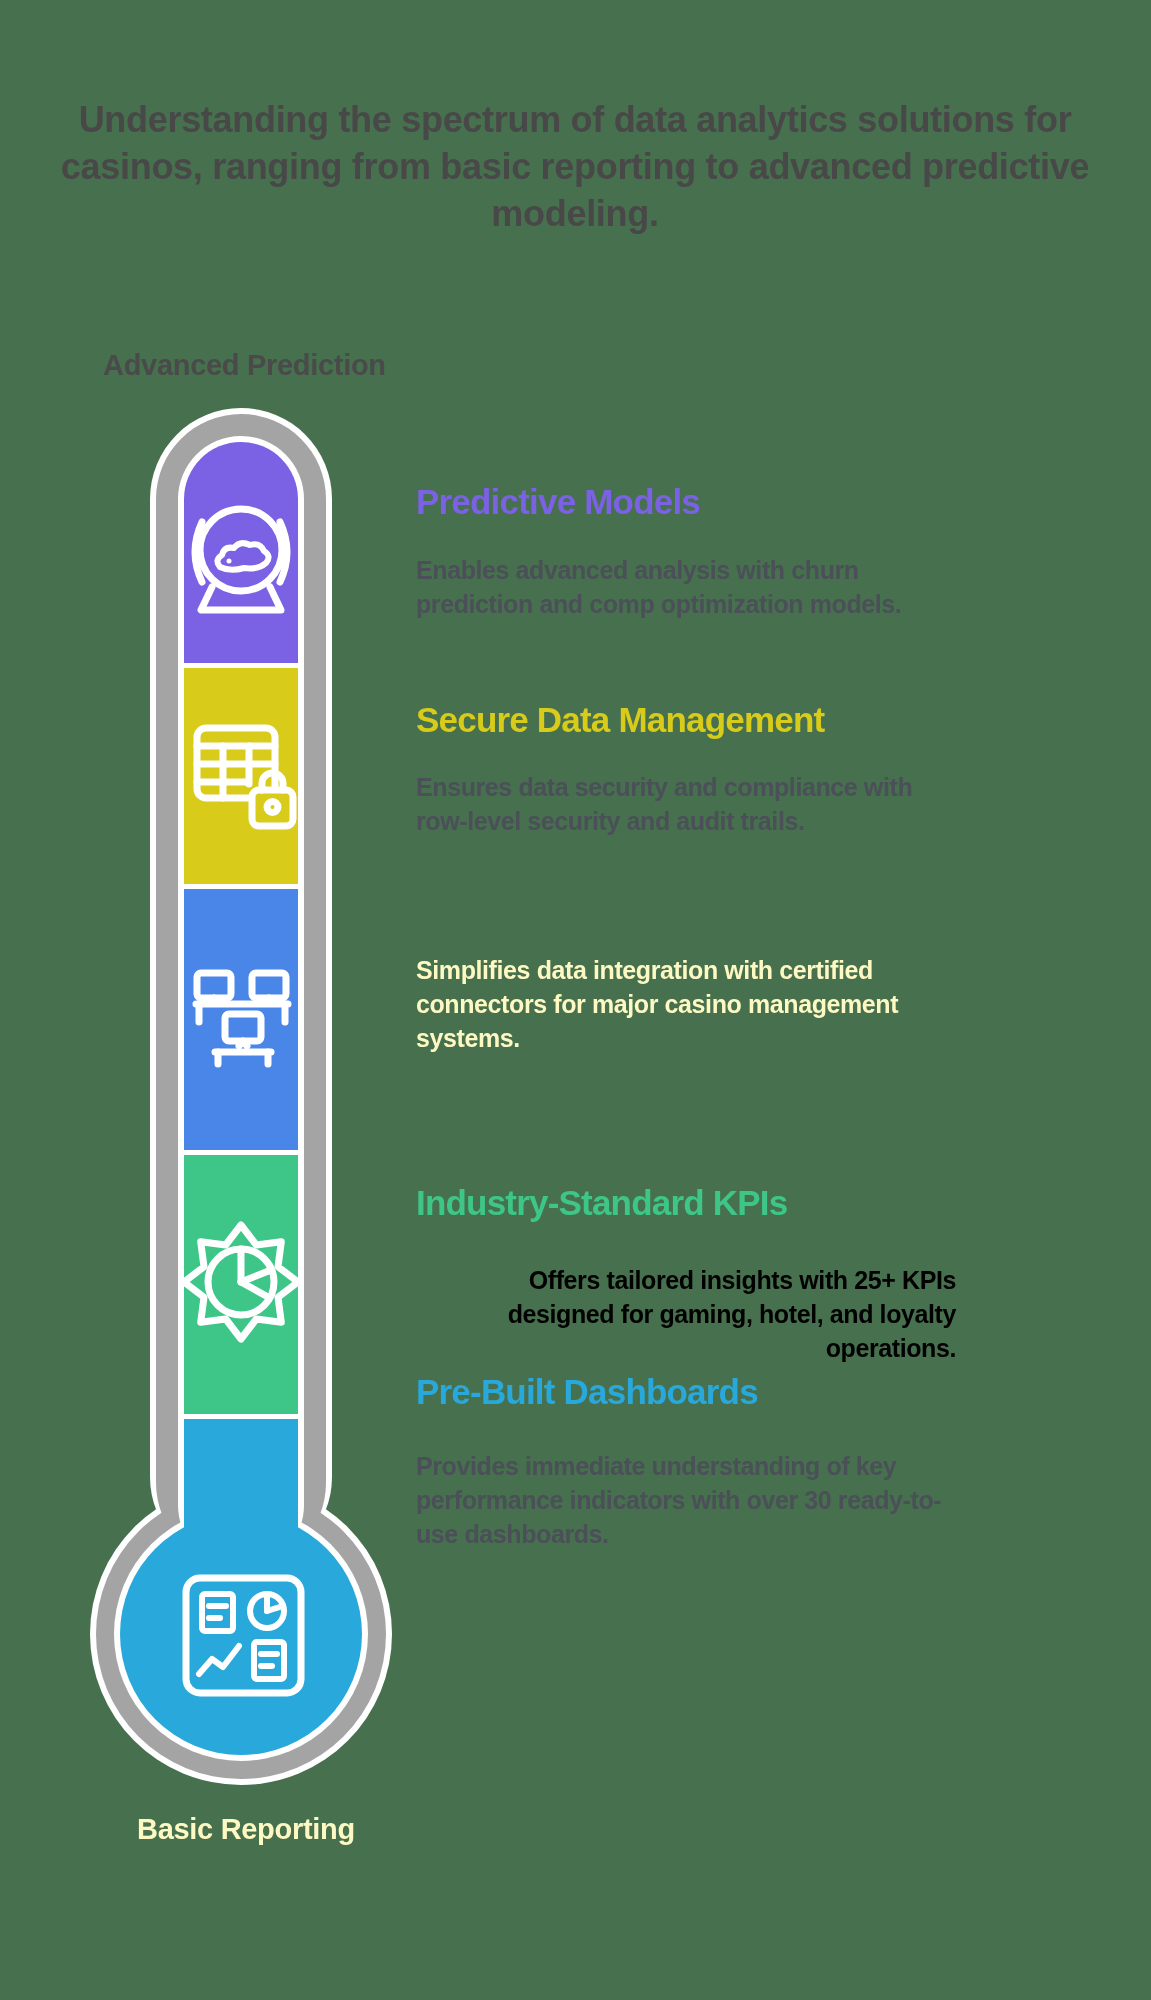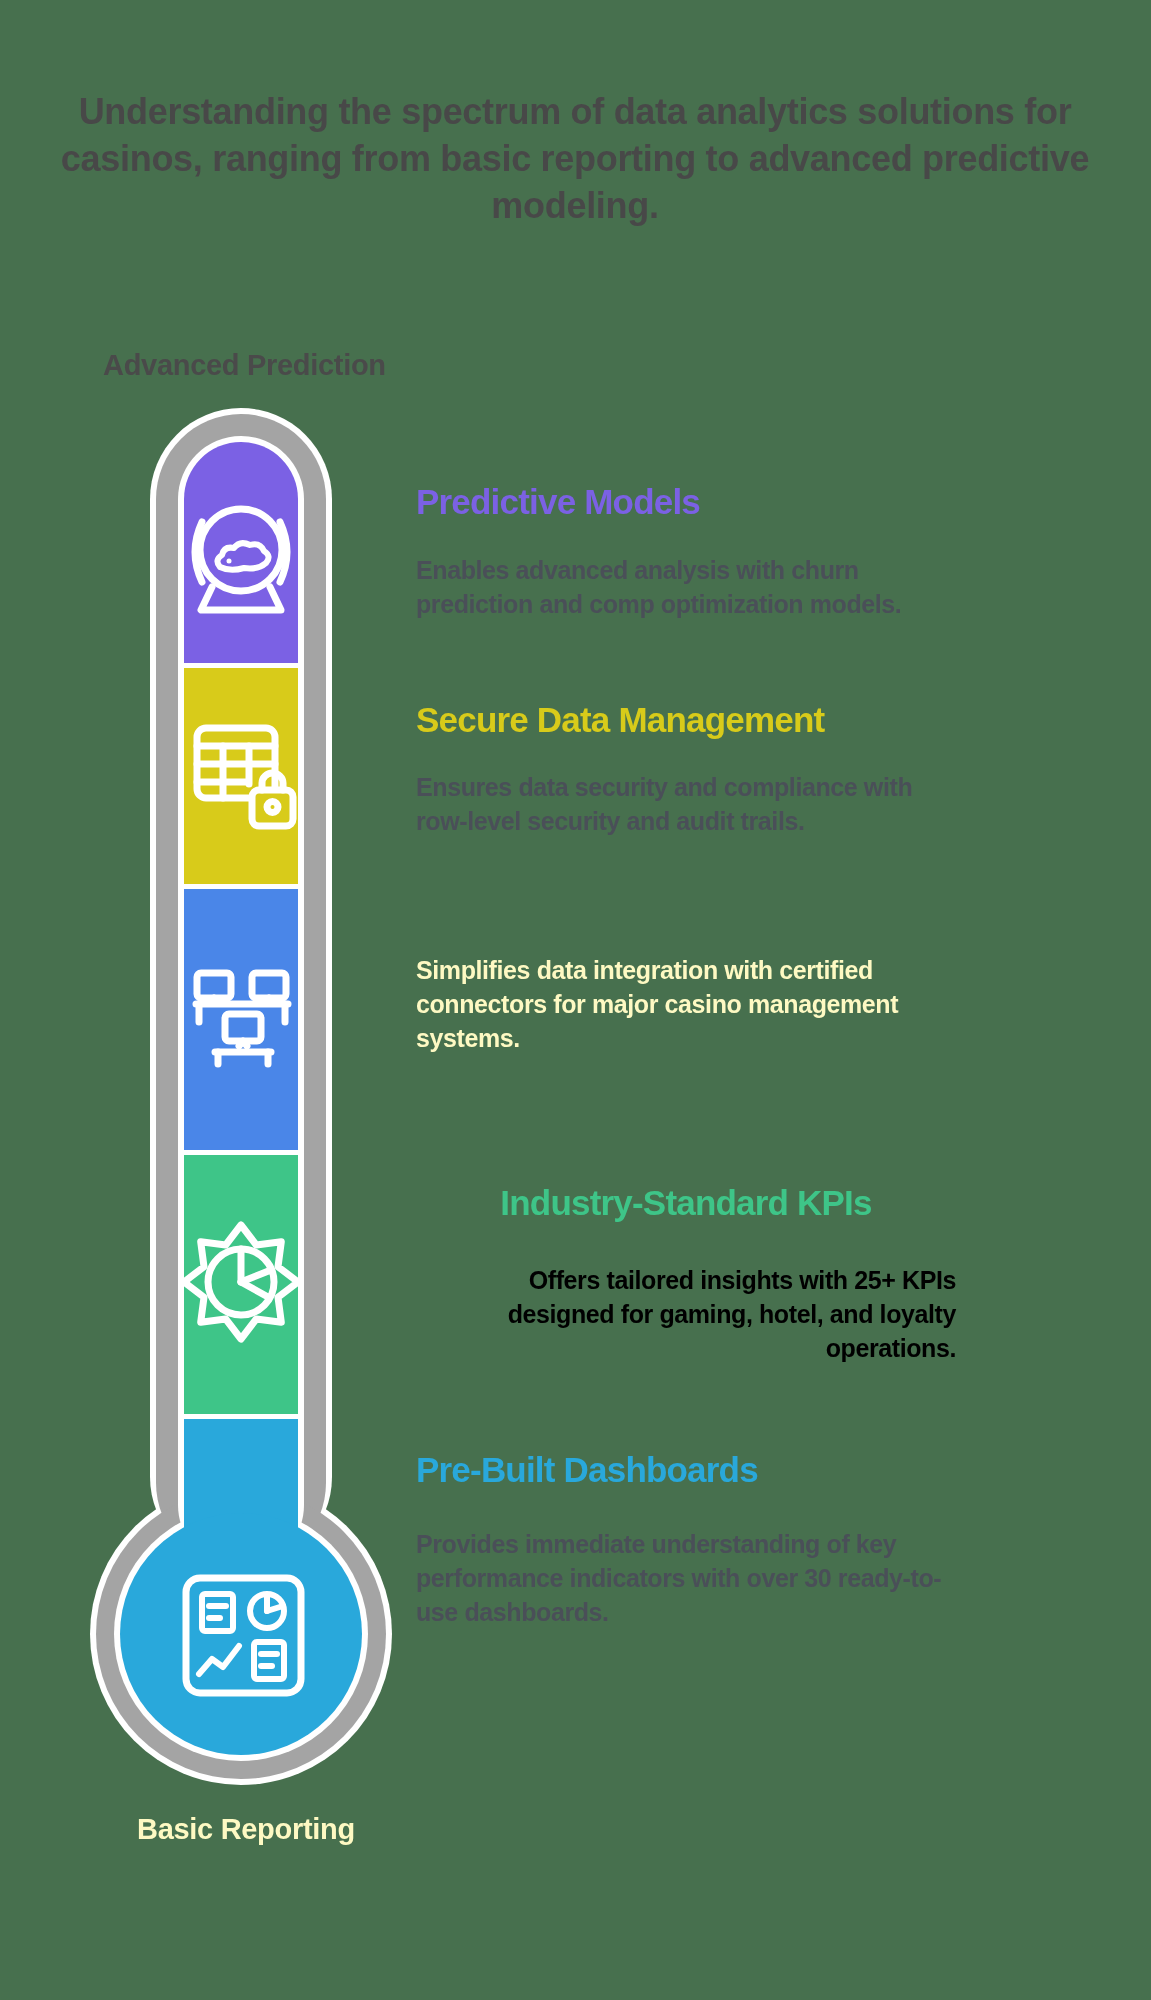--- a/index.html
+++ b/index.html
@@ -4,21 +4,21 @@
 <style>
   html,body{margin:0;padding:0;}
   body{
     width:1151px;height:2000px;
     font-family:"Liberation Sans", sans-serif;
     position:relative;
     overflow:hidden;
   }
   .stage{position:absolute;left:0;top:0;width:1151px;height:2000px;}
   .title{
-    position:absolute;left:45px;top:88px;width:1060px;
+    position:absolute;left:45px;top:96px;width:1060px;
     text-align:center;
     font-size:36px;line-height:47px;font-weight:bold;
     color:#484848;letter-spacing:-0.3px;
   }
   .scale-label{
     position:absolute;
     font-size:29px;font-weight:bold;color:#4A4A4A;letter-spacing:-0.3px;
     white-space:nowrap;
   }
   .scale-label.top{left:103px;top:341px;}
@@ -32,21 +32,21 @@
   }
   .section p{
     margin:0;
     font-size:25px;line-height:34px;font-weight:bold;
     color:#4A4F58;letter-spacing:-0.4px;
   }
   .sec-1{top:482px;}  .sec-1 p{margin-top:31px;width:520px;}
   .sec-2{top:700px;}  .sec-2 p{margin-top:30px;width:500px;}
   .sec-3{top:917px;}  .sec-3 p{margin-top:36px;width:560px;}
   .sec-4{top:1183px;} .sec-4 p{margin-top:40px;width:540px;}
-  .sec-5{top:1450px;} .sec-5 p{margin-top:37px;width:545px;}
+  .sec-5{top:1372px;} .sec-5 p{margin-top:37px;width:545px;}
 </style>
 </head>
 <body style="background: rgb(71, 112, 78);">
 
 <div class="stage">
 
   <div class="title" style="color: rgb(72, 72, 72);">Understanding the spectrum of data analytics solutions for casinos, ranging from basic reporting to advanced predictive modeling.</div>
 
   <div class="scale-label top" style="color: rgb(74, 74, 74); margin-top: 8px;">Advanced Prediction</div>
 
@@ -146,21 +146,21 @@
   <div class="section sec-1">
     <h2 style="color: rgb(123, 97, 228);">Predictive Models</h2>
     <p style="color: rgb(74, 79, 88);">Enables advanced analysis with churn prediction and comp optimization models.</p>
   </div>
 
   <div class="section sec-3">
     <p style="color: #fef9c3;">Simplifies data integration with certified connectors for major casino management systems.</p>
   </div>
 
   <div class="section sec-4">
-    <h2 style="color: rgb(62, 197, 136); text-align: center;">Industry-Standard KPIs</h2>
+    <h2 style="color: rgb(62, 197, 136);">Industry-Standard KPIs</h2>
     <p style="color: #000000; text-align: right;">Offers tailored insights with 25+ KPIs designed for gaming, hotel, and loyalty operations.</p>
   </div>
 
   <div class="section sec-5">
     <h2 style="color: rgb(41, 168, 219);">Pre-Built Dashboards</h2>
     <p style="color: rgb(74, 79, 88);">Provides immediate understanding of key performance indicators with over 30 ready-to-use dashboards.</p>
   </div>
 
   <div class="scale-label bottom" style="color: #fef9c3;">Basic Reporting</div>
 

